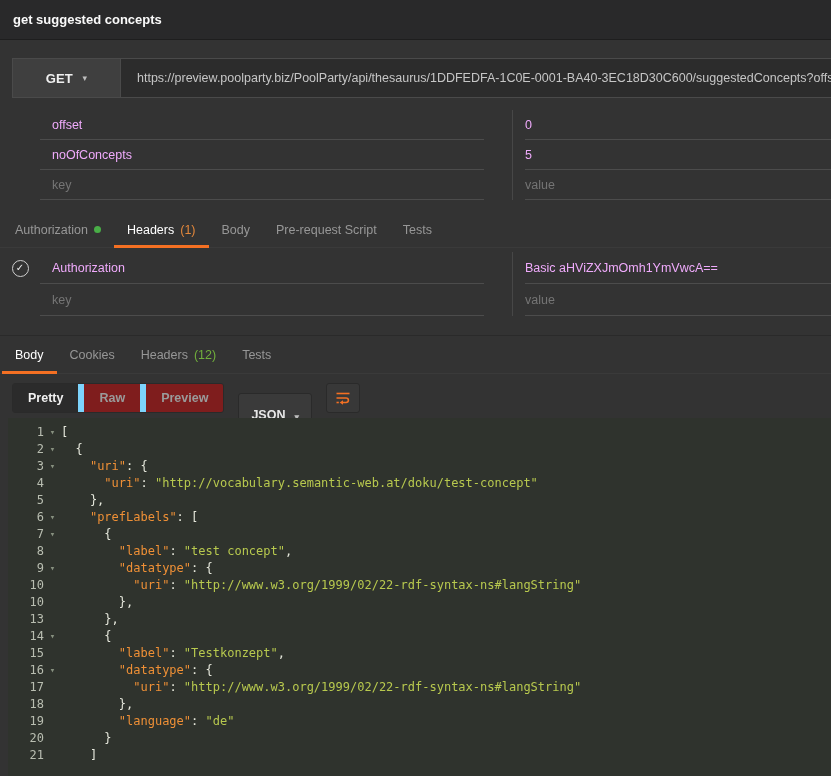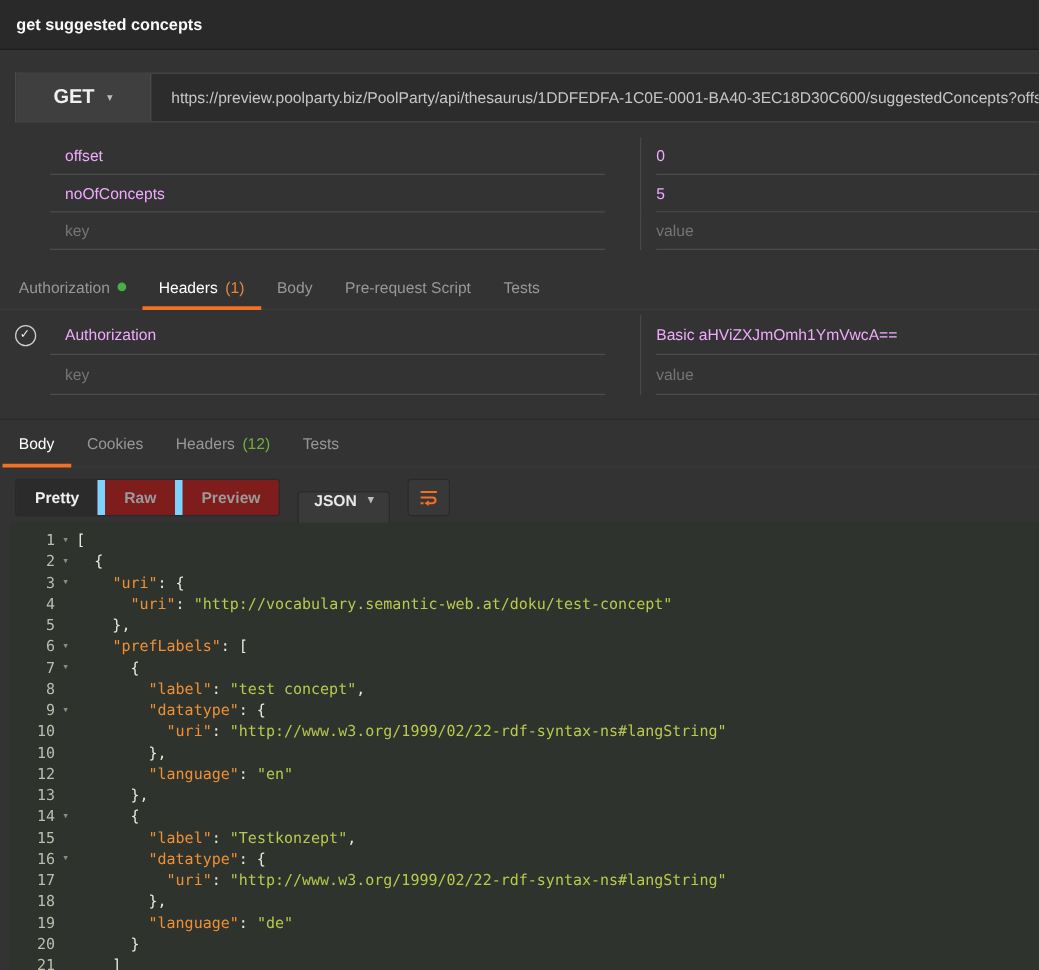--- a/index.html
+++ b/index.html
@@ -21,21 +21,21 @@
 
   
   .url-row {
     flex:none; height:40px; margin:18px 0 0 12px;
     display:flex; border:1px solid #4a4a4a; border-right:none; background:#2c2c2c;
   }
   .method-box {
     flex:none; width:108px; background:#3f3f3f; border-right:1px solid #4a4a4a;
     display:flex; align-items:center; justify-content:center; gap:10px; cursor:pointer;
   }
-  .method-box .method-label { font-weight:bold; font-size:16px; color:#f0f0f0; }
+  .method-box .method-label { font-weight:bold; font-size:13px; color:#f0f0f0; }
   .chev { font-size:9px; color:#bdbdbd; }
   .url-field {
     flex:1; display:flex; align-items:center; padding:0 16px;
     color:#c6c6c6; white-space:nowrap; overflow:hidden; font-size:12.5px;
   }
 
   
   .kv-table { flex:none; }
   .params { margin-top:12px; }
   .kv-row { display:flex; height:30px; }
@@ -88,21 +88,21 @@
   .segmented {
     display:flex; height:30px; border:1px solid #2a2a2a; border-radius:3px; overflow:hidden;
   }
   .seg {
     display:flex; align-items:center; padding:0 15px; background:#7f1d1d;
     color:#9a9a9a; font-size:12.5px; cursor:pointer; border-left:6px solid #7dd3fc;
   }
   .seg:first-child { border-left:none; }
   .seg.active { background:#2b2b2b; color:#f1f1f1; }
   .format-select {
-    margin-left:14px; height:30px; display:flex; align-items:flex-start; gap:9px;
+    margin-left:14px; height:30px; display:flex; align-items:flex-end; gap:9px;
     padding:0 12px; background:#3a3a3a; border:1px solid #2a2a2a; border-radius:3px;
     color:#e8e8e8; font-size:12.5px; cursor:pointer;margin-top:20px;
   }
   .wrap-btn {
     margin-left:14px; width:34px; height:30px; display:flex; align-items:center; justify-content:center;
     background:#383838; border:1px solid #2a2a2a; border-radius:3px; cursor:pointer;
   }
 
   
   .code {
@@ -322,25 +322,20 @@
           <span class="ln">10</span>
           <span class="fold"></span>
           <span class="code-text"><span class="tok-p">          </span><span class="tok-k">"uri"</span><span class="tok-p">: </span><span class="tok-s">"http://www.w3.org/1999/02/22-rdf-syntax-ns#langString"</span></span>
         </div>
         <div class="code-line">
           <span class="ln">10</span>
           <span class="fold"></span>
           <span class="code-text"><span class="tok-p">        },</span></span>
         </div>
         <div class="code-line">
-          <span class="ln">12</span>
-          <span class="fold"></span>
-          <span class="code-text"><span class="tok-p">        </span><span class="tok-k">"language"</span><span class="tok-p">: </span><span class="tok-s">"en"</span></span>
-        </div>
-        <div class="code-line">
           <span class="ln">13</span>
           <span class="fold"></span>
           <span class="code-text"><span class="tok-p">      },</span></span>
         </div>
         <div class="code-line">
           <span class="ln">14</span>
           <span class="fold">▾</span>
           <span class="code-text"><span class="tok-p">      {</span></span>
         </div>
         <div class="code-line">

